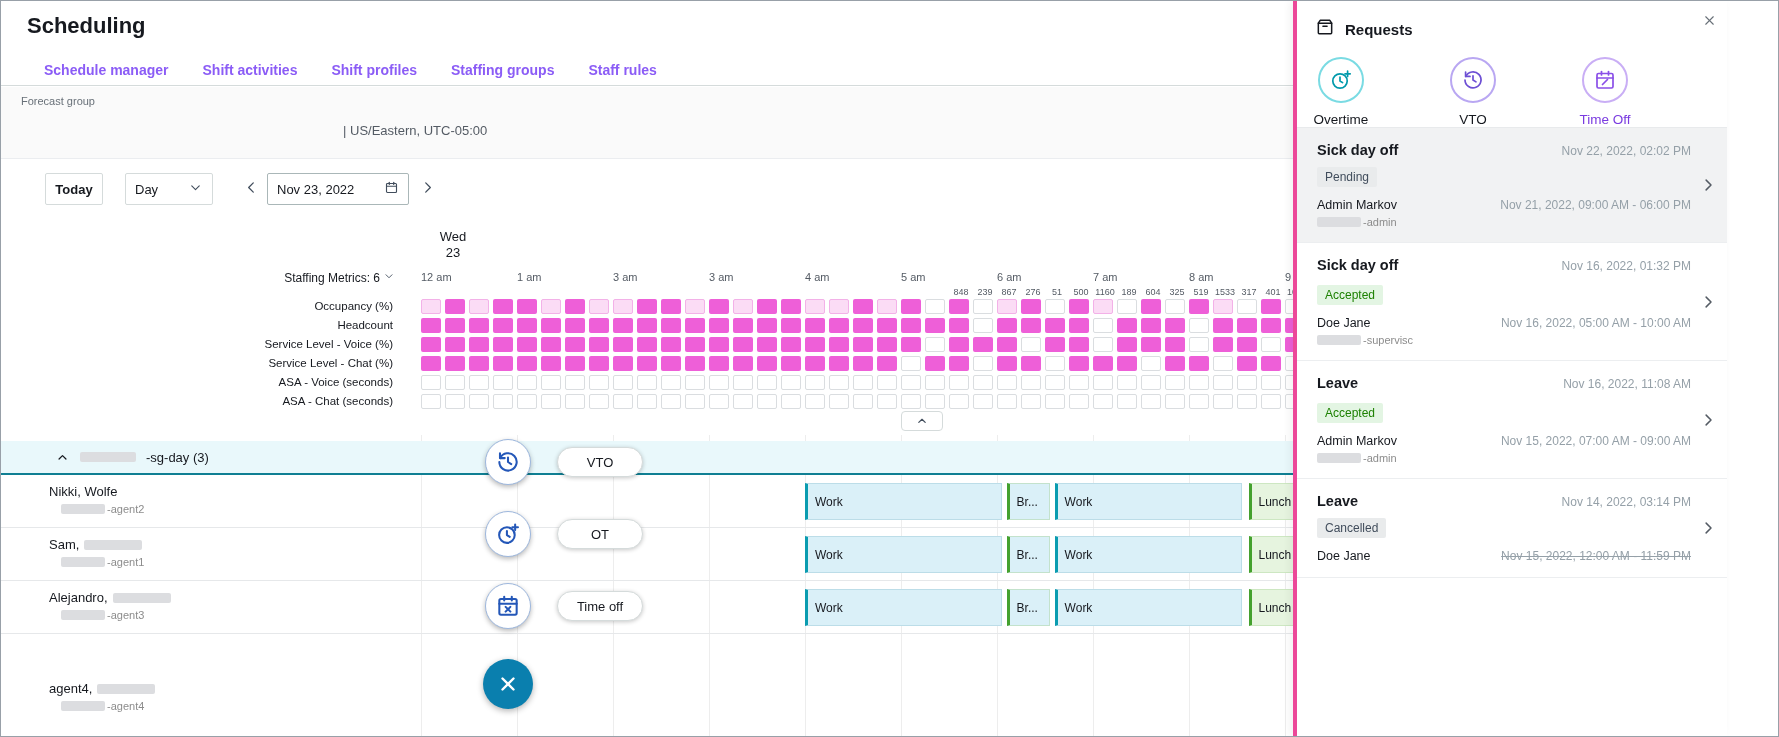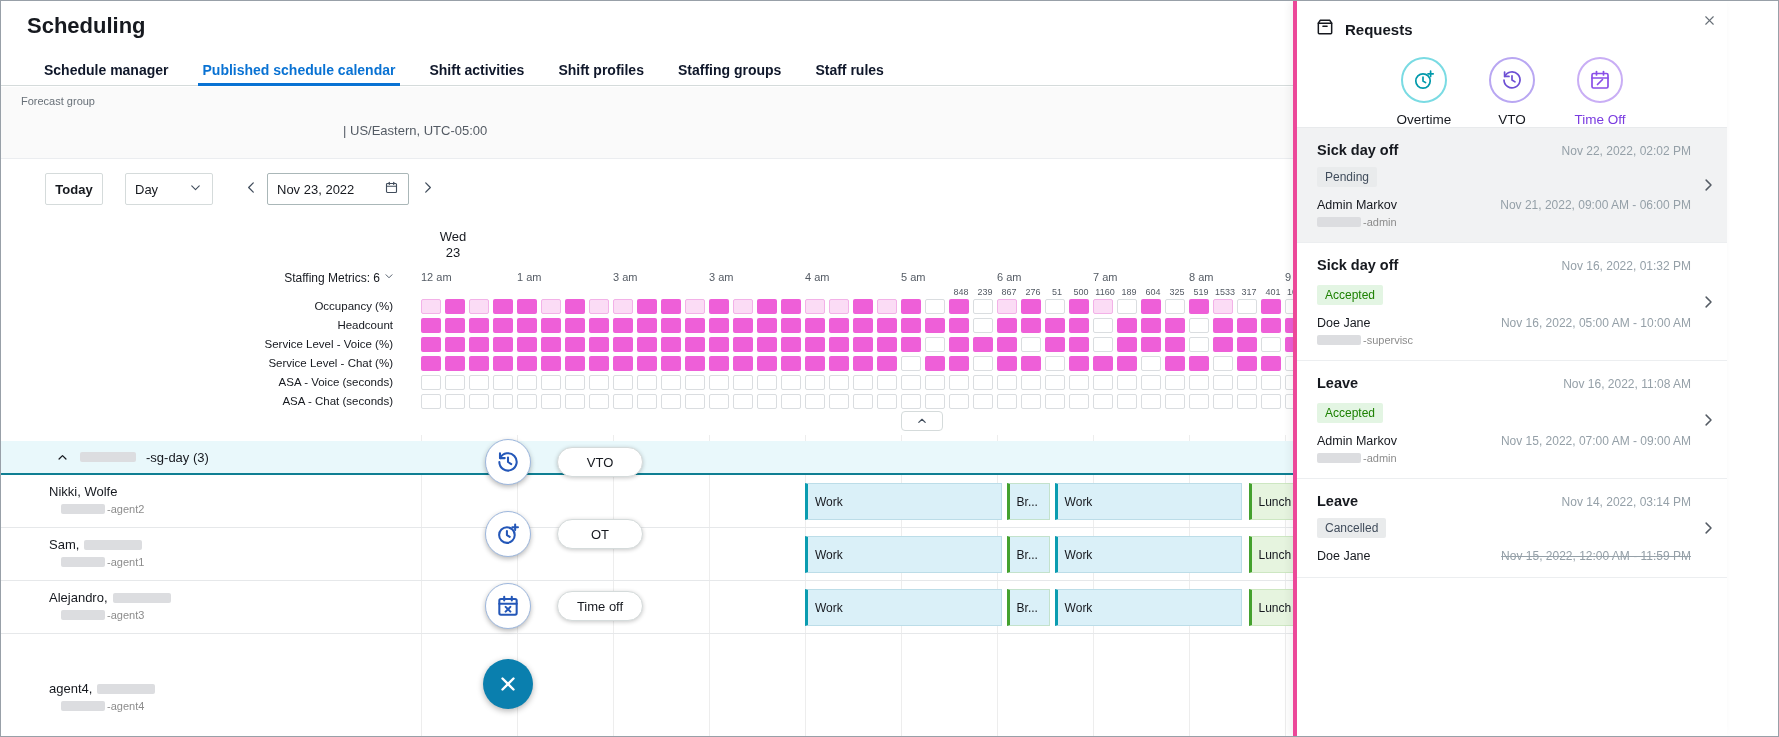--- a/index.html
+++ b/index.html
@@ -7,21 +7,21 @@
   .app {
     position:relative; width:1779px; height:737px; overflow:hidden;
     border:1px solid #98a0a8; background:#fff; color:#16191f;
     font-family:"Liberation Sans", sans-serif;
   }
   
   .main { position:absolute; left:0; top:0; width:1344px; height:735px; overflow:hidden; background:#fff; }
   .page-title { position:absolute; left:26px; top:12px; font-size:22px; font-weight:600; }
   .tabs { position:absolute; left:0; top:52px; width:100%; height:33px; border-bottom:1px solid #d5dbdb; display:flex; padding-left:26px; }
   .tab { background:none; border:none; cursor:pointer; position:relative; height:33px; padding:0 17px;
-         font-family:inherit; font-size:14px; font-weight:600; color:#0f172a; white-space:nowrap; }
+         font-family:inherit; font-size:14px; font-weight:600; color:#8b5cf6; white-space:nowrap; }
   .tab.active { color:var(--accent-blue); }
   .tab.active::after { content:''; position:absolute; left:12px; right:12px; bottom:0; height:3px; background:var(--accent-blue); }
   .forecast-band { position:absolute; left:0; top:86px; width:100%; height:72px; background:#fafafa; border-bottom:1px solid #ebedf0; }
   .fg-label { position:absolute; left:20px; top:8px; font-size:11px; color:#687078; }
   .fg-input { position:absolute; left:18px; top:28px; width:268px; height:32px; background:#fff; border:1px solid #aab7b8;
               border-radius:2px; display:flex; align-items:center; gap:8px; padding:0 10px; cursor:pointer; }
   .fg-suffix { font-size:13px; }
   .fg-caret { margin-left:auto; display:flex; }
   .tz { position:absolute; left:342px; top:36px; font-size:13px; color:#545b64; }
   .btn { background:#fff; border:1px solid #d5dbdb; border-radius:2px; height:32px; font-family:inherit;
@@ -64,21 +64,21 @@
               box-shadow:0 1px 4px rgba(0,0,0,.22); display:flex; align-items:center; justify-content:center; font-size:13px; z-index:5; cursor:pointer; }
   .fab-close { position:absolute; left:482px; width:50px; height:50px; border-radius:50%; background:var(--fab-close-bg);
                border:none; box-shadow:0 2px 6px rgba(0,0,0,.3); display:flex; align-items:center; justify-content:center; cursor:pointer; z-index:5; }
   .blob { display:inline-block; height:10px; background:#dcdde0; border-radius:2px; }
   
   .panel { position:absolute; left:1292px; top:0; width:434px; height:735px; background:#fff;
            border-left:4px solid #ec4899; box-shadow:-3px 0 8px rgba(0,0,0,.06); overflow:hidden; }
   .panel-header { position:relative; padding:16px 18px 4px; display:flex; align-items:center; gap:10px; }
   .panel-title { font-size:15px; font-weight:700; }
   .panel-close { position:absolute; right:10px; top:12px; background:none; border:none; cursor:pointer; display:flex; }
-  .types { display:flex; justify-content:center; margin-top:12px; }
+  .types { display:flex; gap:44px; margin-top:12px; }
   .type { display:flex; flex-direction:column; align-items:center; gap:9px; width:88px; cursor:pointer; background:none; border:none; font-family:inherit; }
   .type-circle { width:46px; height:46px; border-radius:50%; border:2px solid; display:flex; align-items:center; justify-content:center; }
   .type-label { font-size:13.5px; color:#16191f; }
   .search-row { margin:26px 20px 0; display:flex; align-items:center; gap:10px; padding-bottom:16px; }
   .search-input { border:none; outline:none; background:transparent; font-family:inherit; font-size:13px; color:#16191f; width:330px; }
   .search-input::placeholder { color:#8c8c8c; }
   .panel-divider { height:1px; background:#e8eaec; }
   .card { position:relative; padding:14px 36px 14px 20px; border-bottom:1px solid #eceef0; cursor:pointer; }
   .card.selected { background:#f1f2f3; }
   .card-top { display:flex; justify-content:space-between; align-items:baseline; }
@@ -97,21 +97,20 @@
 </head>
 <body>
 
 <div class="app">
 
   <div class="main">
     <h1 class="page-title">Scheduling</h1>
 
     <nav class="tabs" id="tabs">
         <button class="tab">Schedule manager</button>
-        <button class="tab active">Published schedule calendar</button>
         <button class="tab">Shift activities</button>
         <button class="tab">Shift profiles</button>
         <button class="tab">Staffing groups</button>
         <button class="tab">Staff rules</button>
       </nav>
 
     <div class="forecast-band">
       <div class="fg-label">Forecast group</div>
       <div class="tz">| US/Eastern, UTC-05:00</div>
     </div>

